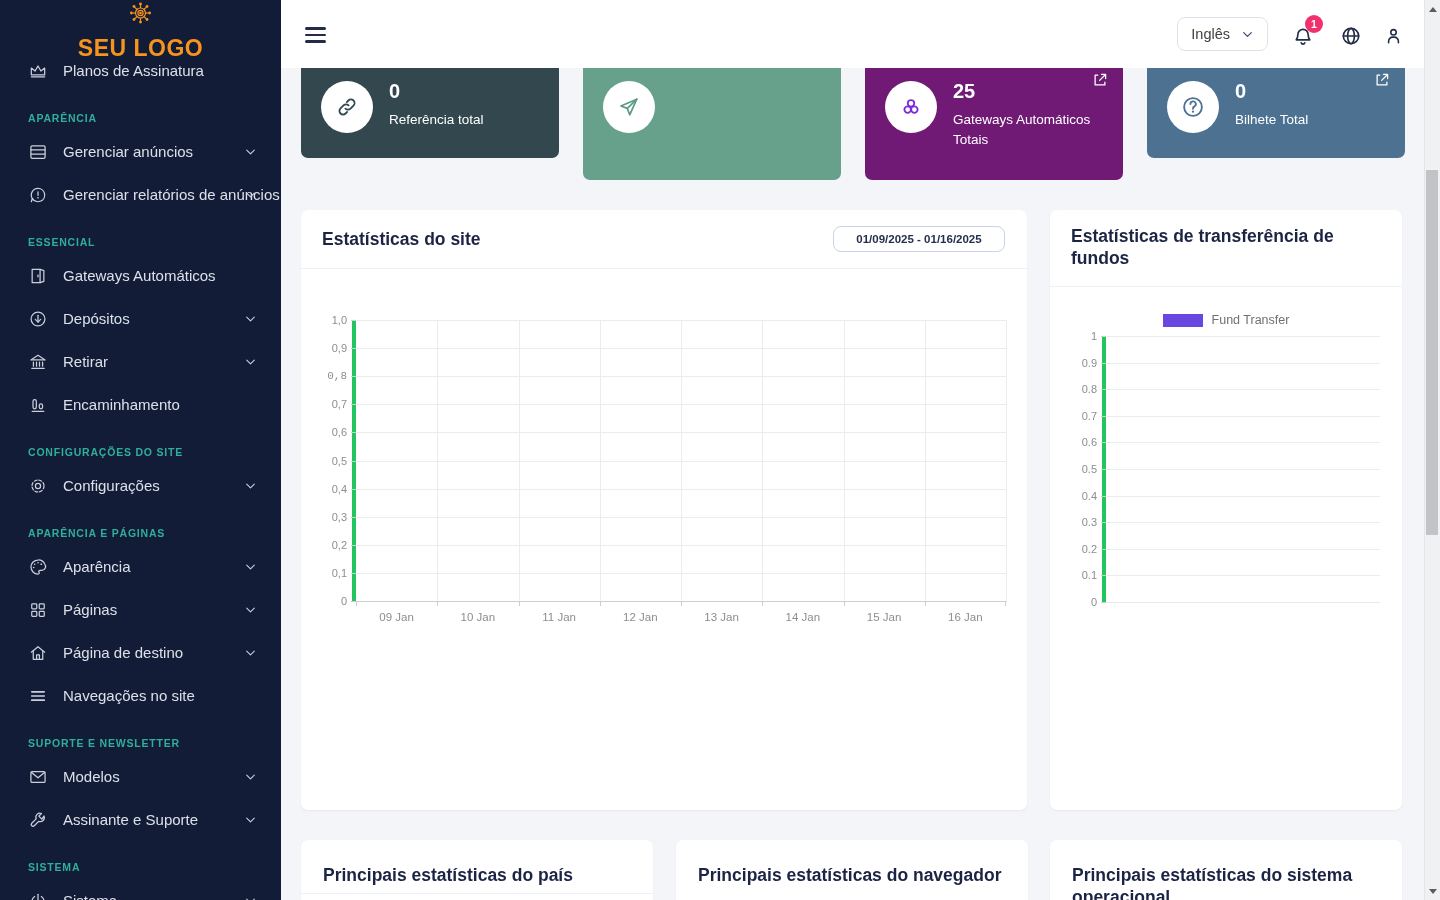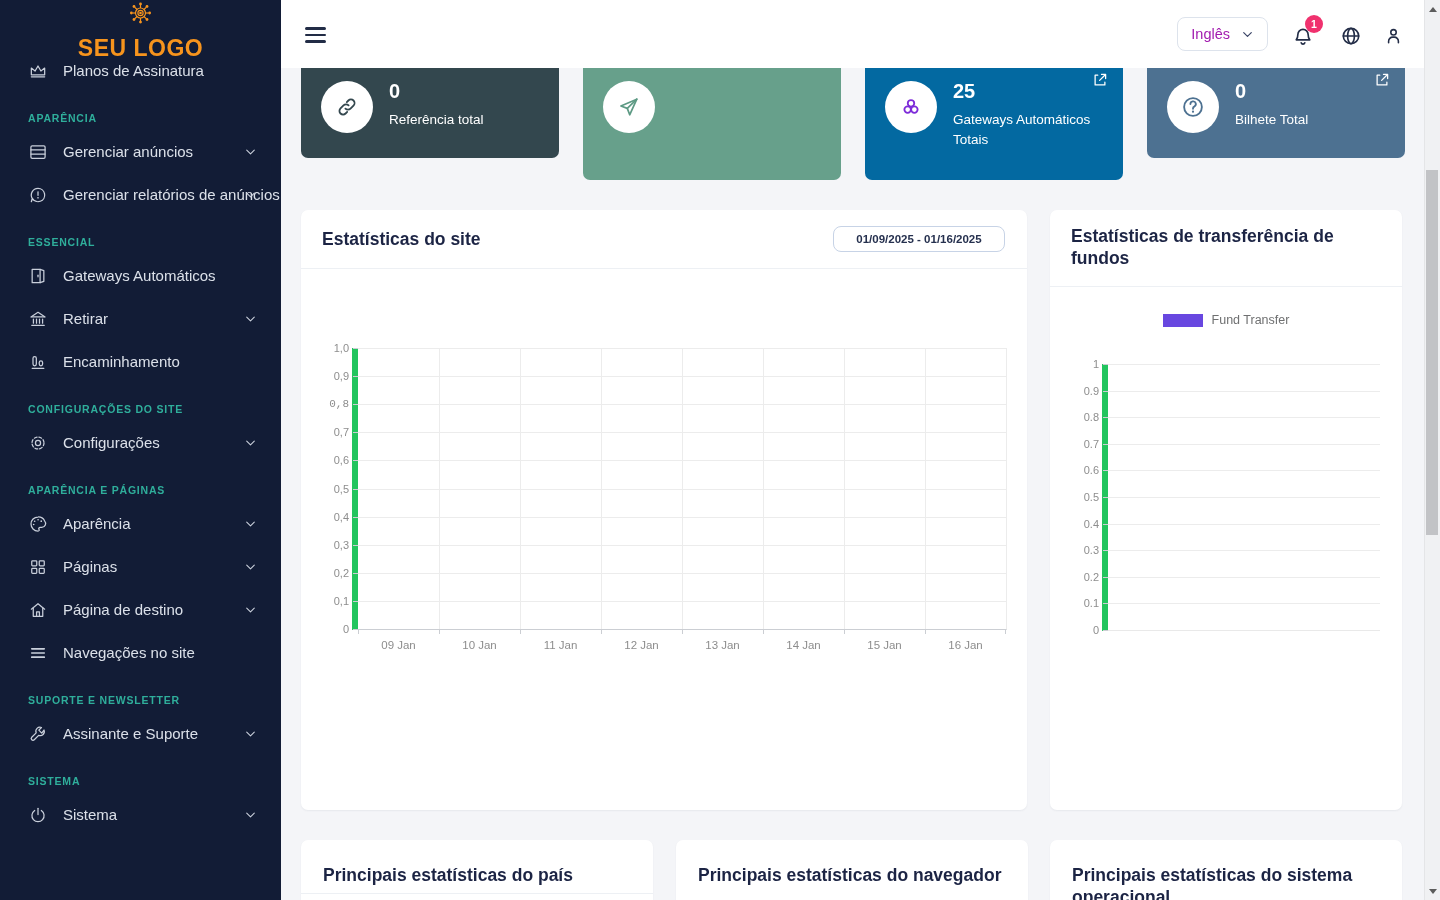--- a/index.html
+++ b/index.html
@@ -24,21 +24,21 @@
   .nico { stroke:#c9cfdb; fill:none; stroke-width:1.5; stroke-linecap:round; stroke-linejoin:round; flex:0 0 auto; }
   .nico .dot { fill:#c9cfdb; stroke:none; }
 
   
   .topbar { position:absolute; left:281px; top:0; width:1143px; height:68px; background:#ffffff; z-index:5; }
   .burger { position:absolute; left:24px; top:27px; width:21px; cursor:pointer; }
   .burger div { height:2.5px; background:#222c46; border-radius:2px; margin-bottom:4.2px; }
   .tico { stroke:#232d47; fill:none; stroke-width:1.8; stroke-linecap:round; stroke-linejoin:round; }
   .lang-btn { position:absolute; right:156px; top:17px; height:34px; padding:0 13px;
               border:1px solid #dde3ec; border-radius:8px; background:#fff; display:flex;
-              align-items:center; gap:11px; font-size:14.5px; color:#a21caf; cursor:pointer; }
+              align-items:center; gap:11px; font-size:14.5px; color:#404040; cursor:pointer; }
   .tb-icon { position:absolute; top:25px; cursor:pointer; }
   .bell  { right:110px; }
   .globe { right:62px; }
   .user  { right:20px; }
   .badge { position:absolute; right:101px; top:15px; min-width:18px; height:18px; border-radius:9px;
            color:#fff; font-size:10.5px; font-weight:700; display:flex; align-items:center;
            justify-content:center; padding:0 5px; z-index:2; }
 
   
   .main { position:absolute; left:281px; top:68px; width:1143px; height:832px;
@@ -65,21 +65,21 @@
               font-size:11.5px; font-weight:700; color:#25304e; cursor:pointer; }
   .head-divider { position:absolute; left:0; right:0; border-top:1px solid #edf0f4; }
   #chartCardA .head-divider { top:58px; }
   #chartCardB .head-divider { top:76px; }
   .legend { position:absolute; left:0; right:0; display:flex; justify-content:center;
             gap:28px; align-items:center; }
   #legendA { top:88px; } #legendB { top:103px; }
   .lg-item { display:flex; align-items:center; gap:9px; font-size:12.5px; color:#6f7071; }
   .swatch { width:40px; height:13px; }
 
-  .plot { position:absolute; border-left:6px solid #22c55e;margin-top:28px; }
+  .plot { position:absolute; border-left:4px solid #22c55e; }
   #plotA { left:51px; top:110px; width:655px; height:282px; border-bottom:1px solid #cbced3;
            border-right:1px solid #ececec; }
   #plotB { left:52px; top:126px; width:278px; height:267px; border-bottom:1px solid #e9e9e9; }
   .gridline-h { position:absolute; left:0; right:0; height:1px; background:#ececec; }
   .gridline-v { position:absolute; top:0; bottom:0; width:1px; background:#ececec; }
   .ytick-label { position:absolute; right:calc(100% + 9px); transform:translateY(-50%);
                  font-size:11px; color:#8d8d8d; white-space:nowrap; }
   .ytick-mark { position:absolute; right:100%; width:5px; height:1px; background:#cbced3; }
   .xtick-mark { position:absolute; top:100%; width:1px; height:5px; background:#cbced3; }
   .xtick-label { position:absolute; top:calc(100% + 10px); text-align:center;
@@ -180,20 +180,31 @@
 
       <div class="nav-item">
         <svg class="nico" width="20" height="20" viewBox="0 0 24 24">
           <rect x="5" y="4" width="9.5" height="16"></rect>
             <path d="M14.5 4 19 5.5 V18.5 L14.5 20"></path>
             <line x1="12" y1="11" x2="12" y2="13"></line>
         </svg>
         <span>Gateways Automáticos</span>
       </div>
 
+      <div class="nav-item">
+        <svg class="nico" width="20" height="20" viewBox="0 0 24 24">
+          <circle cx="12" cy="12" r="8.3"></circle>
+            <line x1="12" y1="7.5" x2="12" y2="15.5"></line>
+            <polyline points="8.8,12.5 12,15.7 15.2,12.5"></polyline>
+        </svg>
+        <span>Depósitos</span>
+        <svg class="chev" width="13" height="13" viewBox="0 0 24 24">
+            <polyline points="5,8.5 12,15.5 19,8.5" fill="none" stroke="#c9cfdb" stroke-width="2" stroke-linecap="round" stroke-linejoin="round"></polyline>
+          </svg>
+      </div>
 
       <div class="nav-item">
         <svg class="nico" width="20" height="20" viewBox="0 0 24 24">
           <polyline points="3.5,9.5 12,4 20.5,9.5"></polyline>
             <line x1="4.5" y1="9.5" x2="19.5" y2="9.5"></line>
           <line x1="6.5" y1="12" x2="6.5" y2="17"></line>
             <line x1="10.2" y1="12" x2="10.2" y2="17"></line>
           <line x1="13.8" y1="12" x2="13.8" y2="17"></line>
             <line x1="17.5" y1="12" x2="17.5" y2="17"></line>
           <line x1="4.5" y1="19.5" x2="19.5" y2="19.5"></line>
@@ -271,20 +282,30 @@
         <svg class="nico" width="20" height="20" viewBox="0 0 24 24" style="stroke-width:2;">
           <line x1="4.5" y1="7" x2="19.5" y2="7"></line>
             <line x1="4.5" y1="12" x2="19.5" y2="12"></line>
             <line x1="4.5" y1="17" x2="19.5" y2="17"></line>
         </svg>
         <span>Navegações no site</span>
       </div>
 
       <div class="sec-label">SUPORTE E NEWSLETTER</div>
 
+      <div class="nav-item">
+        <svg class="nico" width="20" height="20" viewBox="0 0 24 24">
+          <rect x="3.5" y="5.5" width="17" height="13" rx="1.5"></rect>
+            <polyline points="4.2,6.5 12,13 19.8,6.5"></polyline>
+        </svg>
+        <span>Modelos</span>
+        <svg class="chev" width="13" height="13" viewBox="0 0 24 24">
+            <polyline points="5,8.5 12,15.5 19,8.5" fill="none" stroke="#c9cfdb" stroke-width="2" stroke-linecap="round" stroke-linejoin="round"></polyline>
+          </svg>
+      </div>
 
       <div class="nav-item">
         <svg class="nico" width="20" height="20" viewBox="0 0 24 24">
           <path d="M19.2 7.2a4.9 4.9 0 0 1-6.4 6.4l-5.3 5.3a2.1 2.1 0 0 1-3-3l5.3-5.3a4.9 4.9 0 0 1 6.4-6.4L13 7.4l3.5 3.5 2.7-3.7Z"></path>
         </svg>
         <span>Assinante e Suporte</span>
         <svg class="chev" width="13" height="13" viewBox="0 0 24 24">
             <polyline points="5,8.5 12,15.5 19,8.5" fill="none" stroke="#c9cfdb" stroke-width="2" stroke-linecap="round" stroke-linejoin="round"></polyline>
           </svg>
       </div>
@@ -356,21 +377,21 @@
 
       <div class="stat-card h122" style="background-color: rgb(103, 160, 139);">
         <div class="stat-ico">
           <svg width="24" height="24" viewBox="0 0 24 24" fill="none" stroke="#5d9a84" stroke-width="1.7" stroke-linecap="round" stroke-linejoin="round">
             <path d="M19.8 4.2 3.9 11l6.4 2.4 2.4 6.4 7.1-15.6Z"></path>
               <line x1="10.3" y1="13.4" x2="19.8" y2="4.2"></line>
           </svg>
         </div>
       </div>
 
-      <div class="stat-card h122" style="background-color: #0369a1;">
+      <div class="stat-card h122" style="background-color: #701a75;">
         <div class="stat-ico">
           <svg width="26" height="26" viewBox="0 0 24 24" fill="none" stroke="#7d2bd9" stroke-width="1.7">
             <circle cx="12" cy="8.6" r="3"></circle>
               <circle cx="8.9" cy="14.4" r="3"></circle>
               <circle cx="15.1" cy="14.4" r="3"></circle>
           </svg>
         </div>
         <div>
           <div class="stat-val">25</div>
           <div class="stat-label">Gateways Automáticos Totais</div>

